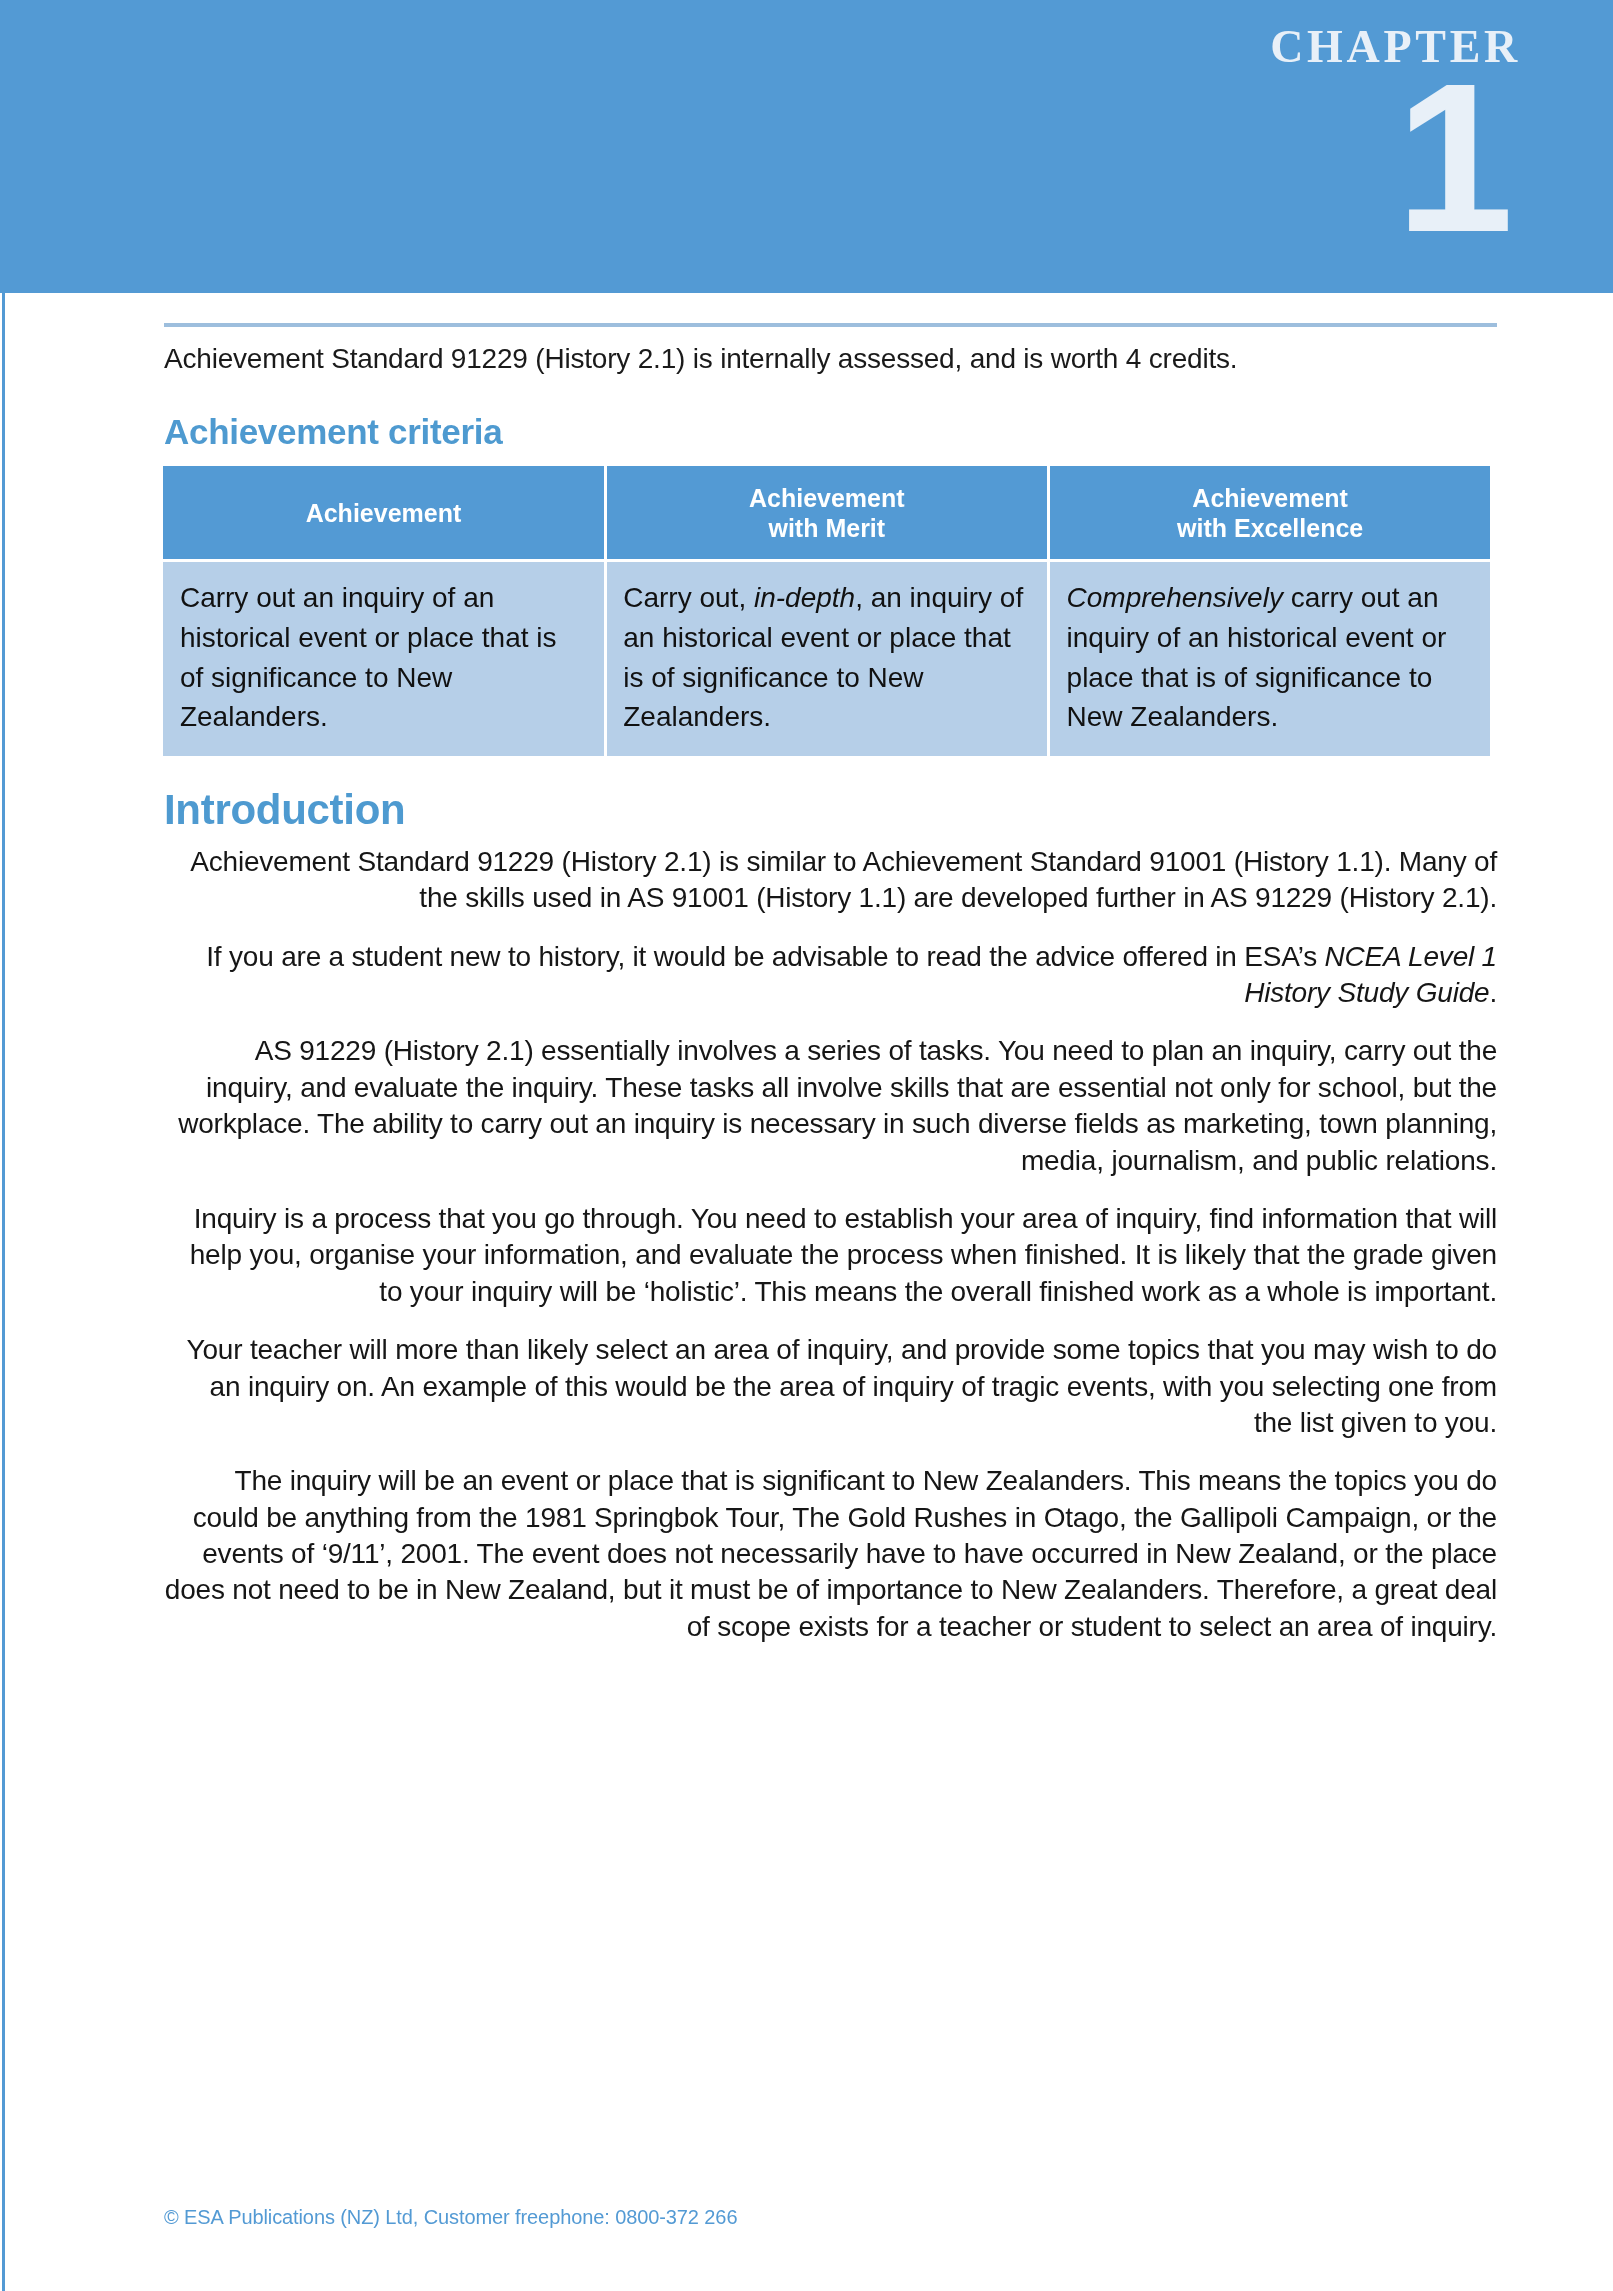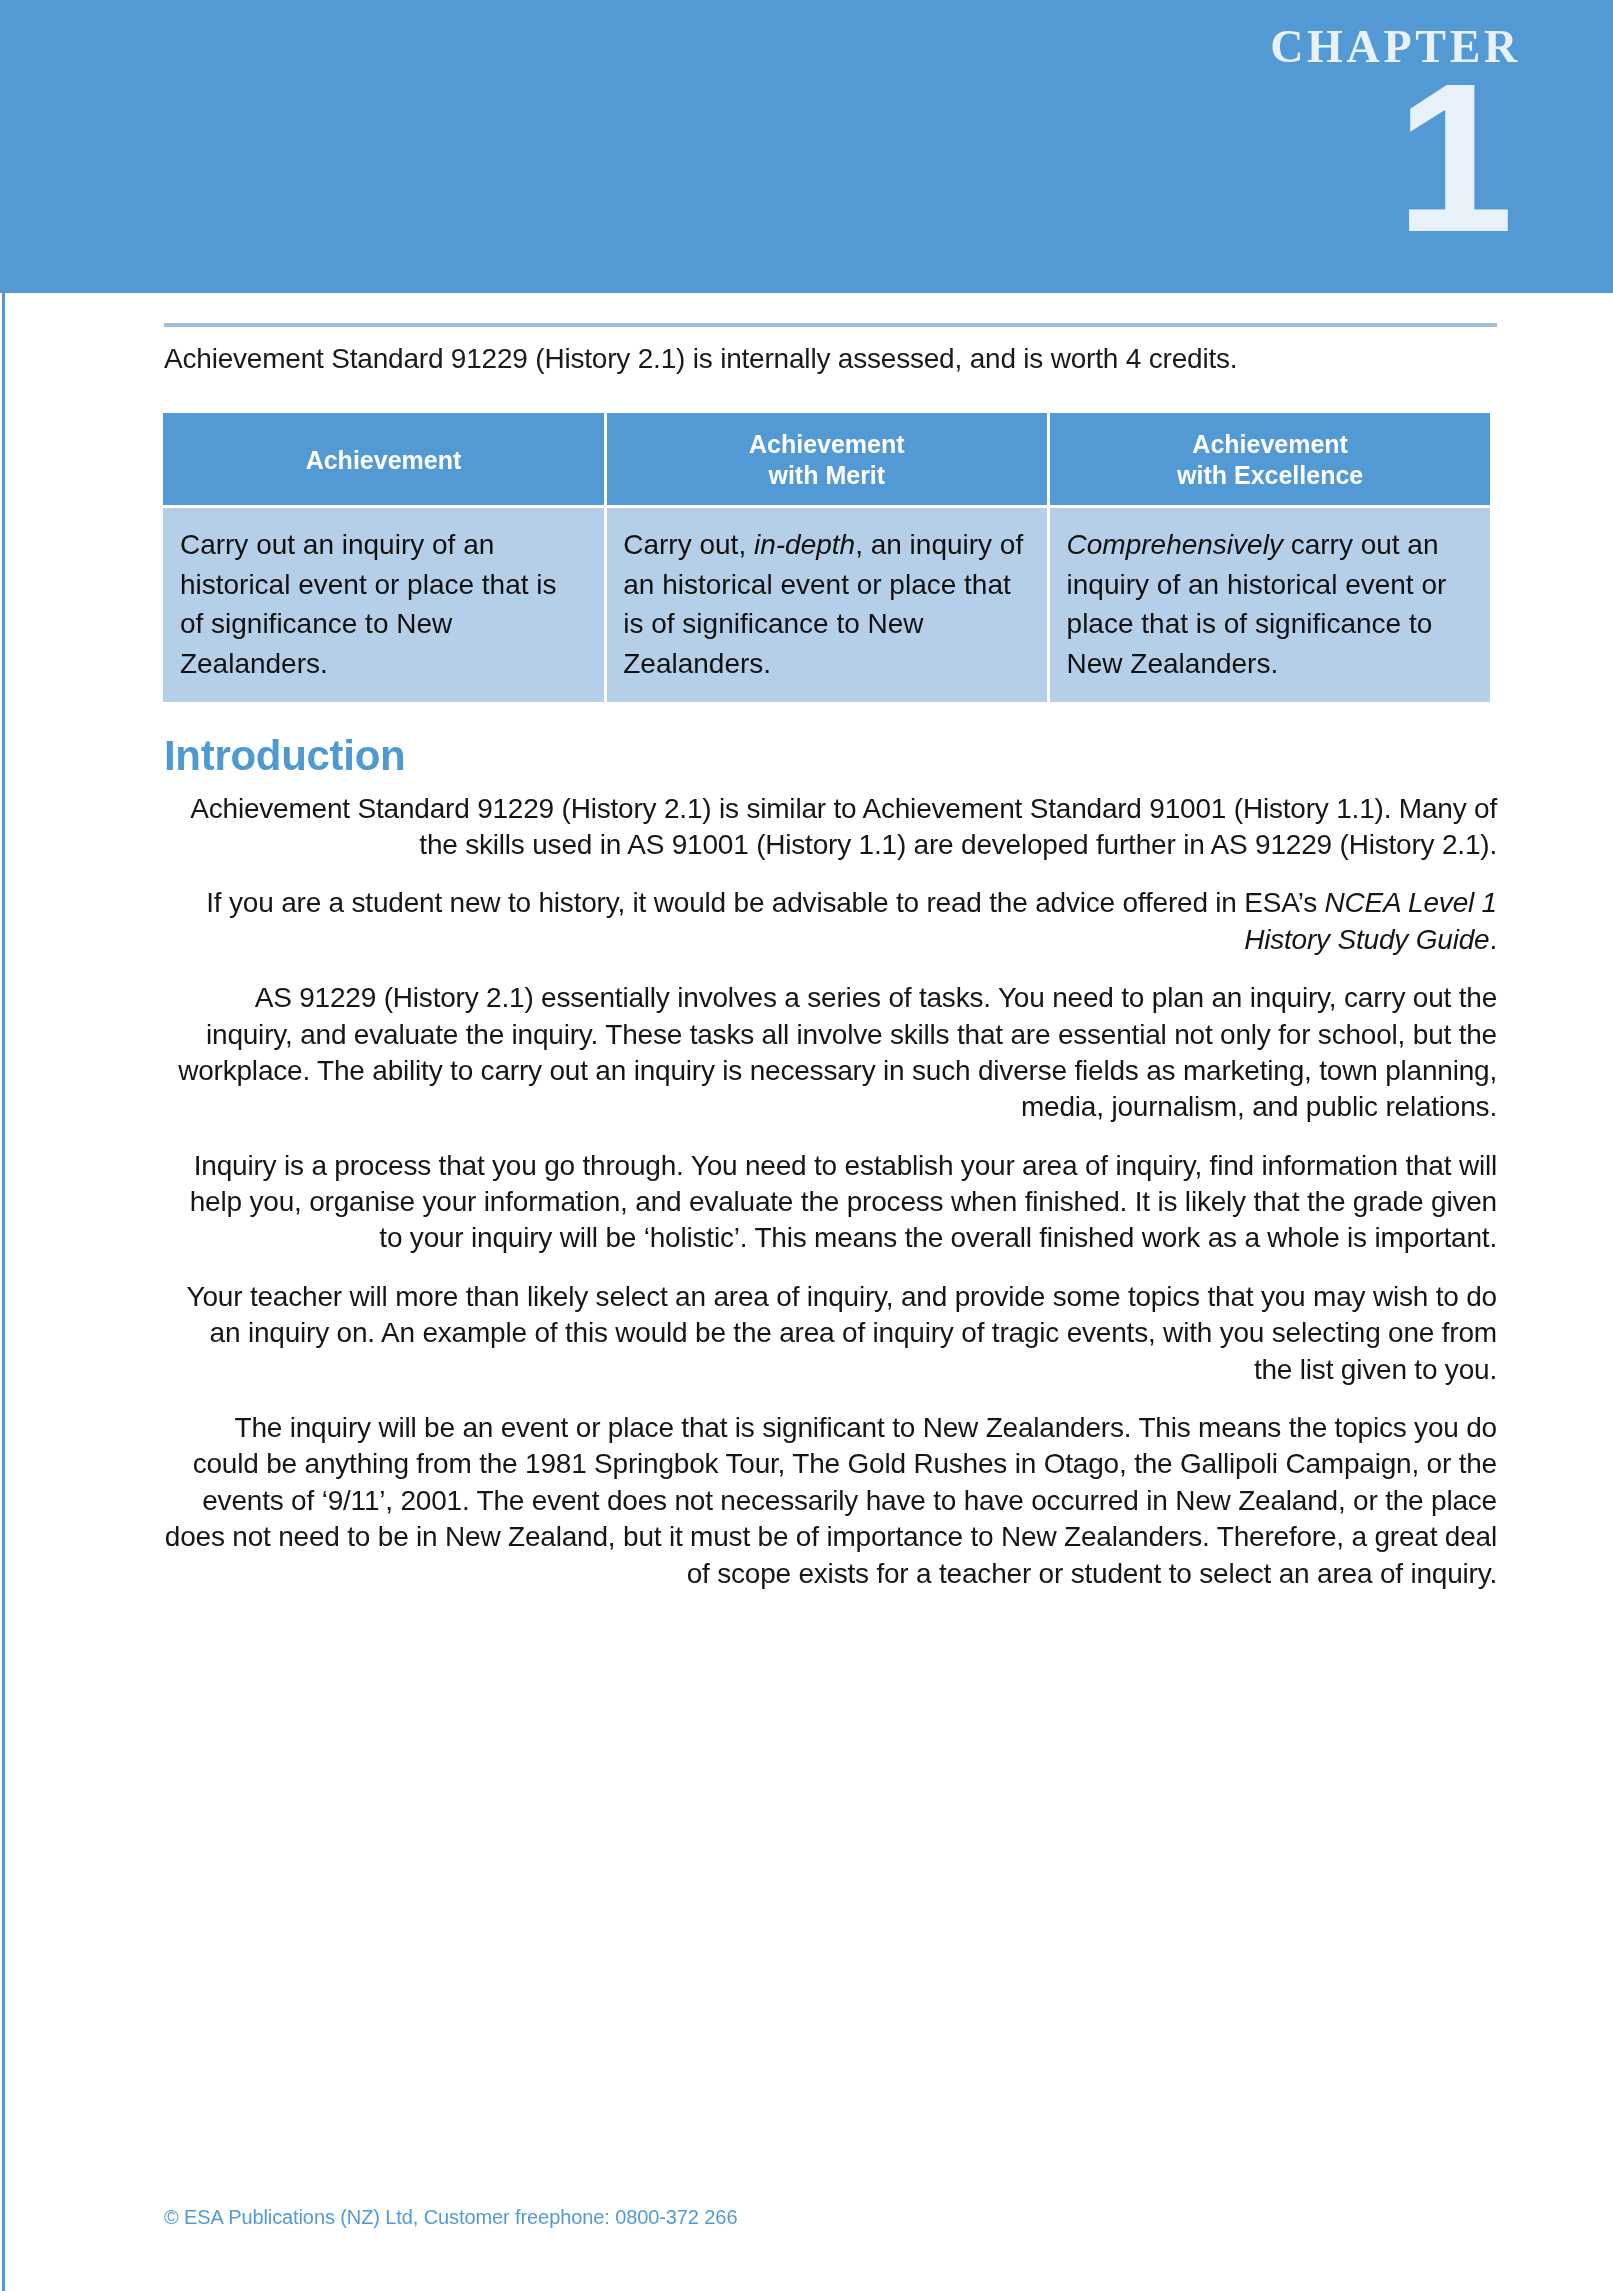--- a/index.html
+++ b/index.html
@@ -170,20 +170,21 @@
     <div class="chapter-number">1</div>
   </div>
 
   <div class="content">
 
 
     <div class="std-rule"></div>
 
     <p class="credits-line">Achievement Standard 91229 (History 2.1) is internally assessed, and is worth 4 credits.</p>
 
+    <h2 class="section-head">Achievement criteria</h2>
 
     <table class="criteria">
       <thead>
         <tr>
           <th>
             <span>Achievement</span>
           </th>
           <th>
             <span>Achievement</span><br>
             <span>with Merit</span>

